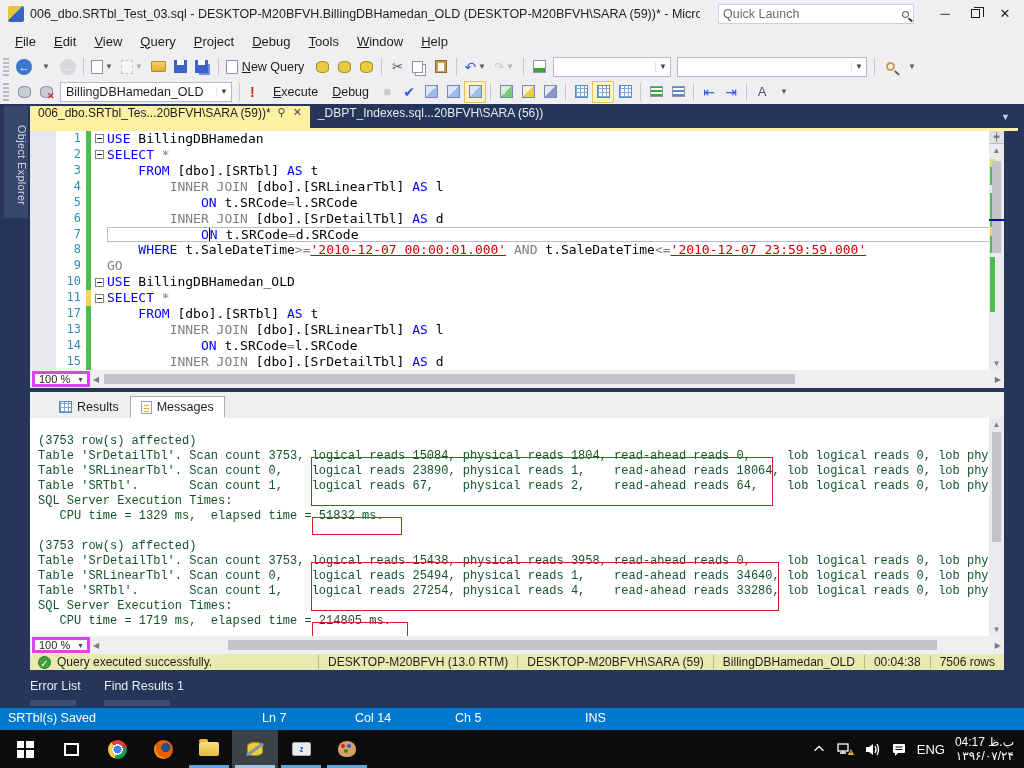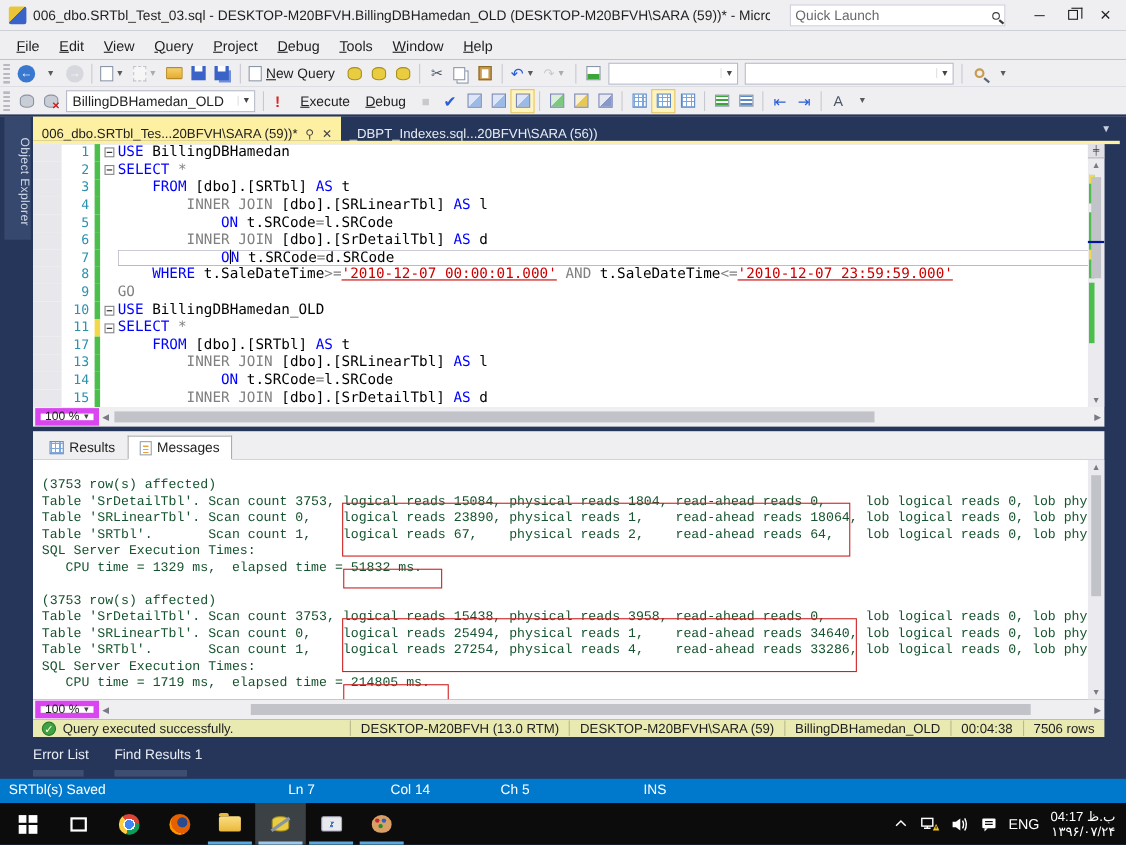--- a/index.html
+++ b/index.html
@@ -66,21 +66,21 @@
   .shape-cmt { width:13px; height:11px; background:repeating-linear-gradient(0deg,#3aa63a 0 2px,#fff 2px 4px); border:1px solid #8a97a8; }
   .shape-uncmt { width:13px; height:11px; background:repeating-linear-gradient(0deg,#5b87c5 0 2px,#fff 2px 4px); border:1px solid #8a97a8; }
 
   
   #main { position:absolute; left:0; top:106px; width:1024px; height:564px; background:#26365A; }
   #oe-strip { position:absolute; left:0; top:0; width:30px; height:564px; }
   #oe-tab { position:absolute; left:4px; top:0; width:24px; height:112px; background:#36486E; color:#CDD5E4; font-size:11px; writing-mode:vertical-rl; text-align:center; padding-top:6px; letter-spacing:.3px; }
 
   
   #tabbar { position:absolute; left:30px; top:0; width:988px; height:22px; display:flex; }
-  .tab { display:flex; align-items:flex-end; padding:0 8px; font-size:12px; color:#E6EAF2; white-space:nowrap; }
+  .tab { display:flex; align-items:flex-start; padding:0 8px; font-size:12px; color:#E6EAF2; white-space:nowrap; }
   .tab.active { background:#FDF0A2; color:#1e1e1e; }
   .tab .pin, .tab .closex { margin-left:7px; font-size:11px; color:#4a4a4a; }
   #tab-overflow { margin-left:auto; color:#C8D0E0; font-size:9px; padding:6px 8px 0 0; }
   #active-underline { position:absolute; left:30px; top:22px; width:988px; height:3px; background:#FDF0A2; }
 
   
   #editor { position:absolute; left:30px; top:25px; width:974px; height:239px; background:#fff; overflow:hidden; }
   .eline { display:flex; height:15.93px; font-family:"DejaVu Sans Mono","Liberation Mono",monospace; font-size:13px; line-height:15.93px; white-space:pre; position:relative; }
   .eline .lmargin { width:26px; background:#E8E8EC; flex:none; }
   .eline .lnum { width:30px; text-align:right; padding-right:5px; color:#2B91AF; flex:none; font-size:12px; }
@@ -99,29 +99,29 @@
   #ed-vscroll .split { height:13px; background:#E0E0E6; border-bottom:1px solid #BBB; text-align:center; font-size:8px; color:#333; line-height:12px; }
   .sb-arrow { height:13px; text-align:center; font-size:8px; color:#7A7A85; line-height:13px; }
   #ed-vtrack { position:absolute; top:26px; bottom:13px; left:0; right:0; }
   #ed-vthumb { position:absolute; left:3px; top:4px; width:9px; height:92px; background:#C2C3C9; }
   .mark { position:absolute; left:1px; width:5px; }
   .mark.mg { background:#4CBE4C; } .mark.my { background:#F2D94C; }
   #ed-caretline { position:absolute; left:0; right:0; top:62px; height:2px; background:#00139C; }
 
   
   #ed-hbar { position:absolute; left:30px; top:264px; width:974px; height:18px; background:#EFEFF2; display:flex; align-items:center; }
-  .zoombox { width:58px; height:16px; background:#fff; border:5px solid #d946ef; font-size:11px; display:flex; align-items:center; margin-left:2px; }
+  .zoombox { width:58px; height:16px; background:#fff; border:3px solid #d946ef; font-size:11px; display:flex; align-items:center; margin-left:2px; }
   .zoombox .zt { flex:1; padding-left:4px; } .zoombox .za { font-size:7px; padding-right:3px; color:#444; }
   .htrack { flex:1; height:14px; background:#EFEFF2; position:relative; margin:0 2px; }
   .hthumb { position:absolute; top:2px; height:10px; background:#C2C3C9; }
   .harrow { font-size:8px; color:#7A7A85; padding:0 3px; }
 
   
   #splitter { position:absolute; left:30px; top:282px; width:974px; height:4px; background:#26365A; }
-  #results-header { position:absolute; left:30px; top:286px; width:974px; height:26px; background:#EFEFF2; display:flex; align-items:flex-end; padding-left:4px; }
+  #results-header { position:absolute; left:30px; top:286px; width:974px; height:26px; background:#EFEFF2; display:flex; align-items:flex-end; padding-left:18px; }
   .rtab { display:flex; align-items:center; gap:5px; font-size:12.5px; height:22px; padding:0 10px; border:1px solid transparent; color:#1e1e1e; }
   .rtab.active { background:#fff; border-color:#ACACAC; border-bottom-color:#fff; }
   .ico-grid { width:13px; height:12px; background-color:#fff; border:1px solid #5b87c5;
      background-image:repeating-linear-gradient(0deg,#7DA7D9 0 1px,transparent 1px 4px),repeating-linear-gradient(90deg,#7DA7D9 0 1px,transparent 1px 4px); }
   .ico-msg { width:11px; height:13px; background:#fff; border:1px solid #9aa2ae; position:relative; }
   .ico-msg::after { content:""; position:absolute; left:2px; right:2px; top:3px; height:7px; background:repeating-linear-gradient(0deg,#E8A33D 0 1px,transparent 1px 3px); }
 
   
   #messages-body { position:absolute; left:30px; top:312px; width:974px; height:218px; background:#fff; overflow:hidden; }
   #msg-pre { position:absolute; left:8px; top:16px; font-family:"Liberation Mono",monospace; font-size:12px; line-height:15px; white-space:pre; color:#14532d; }

